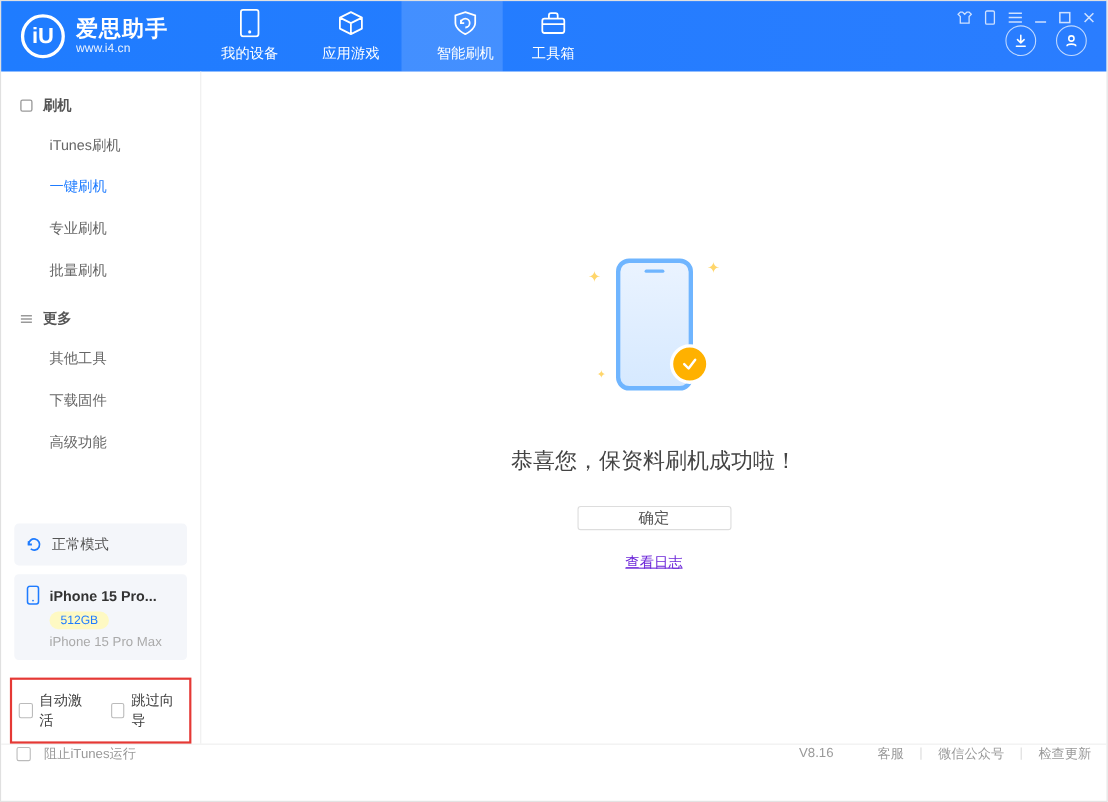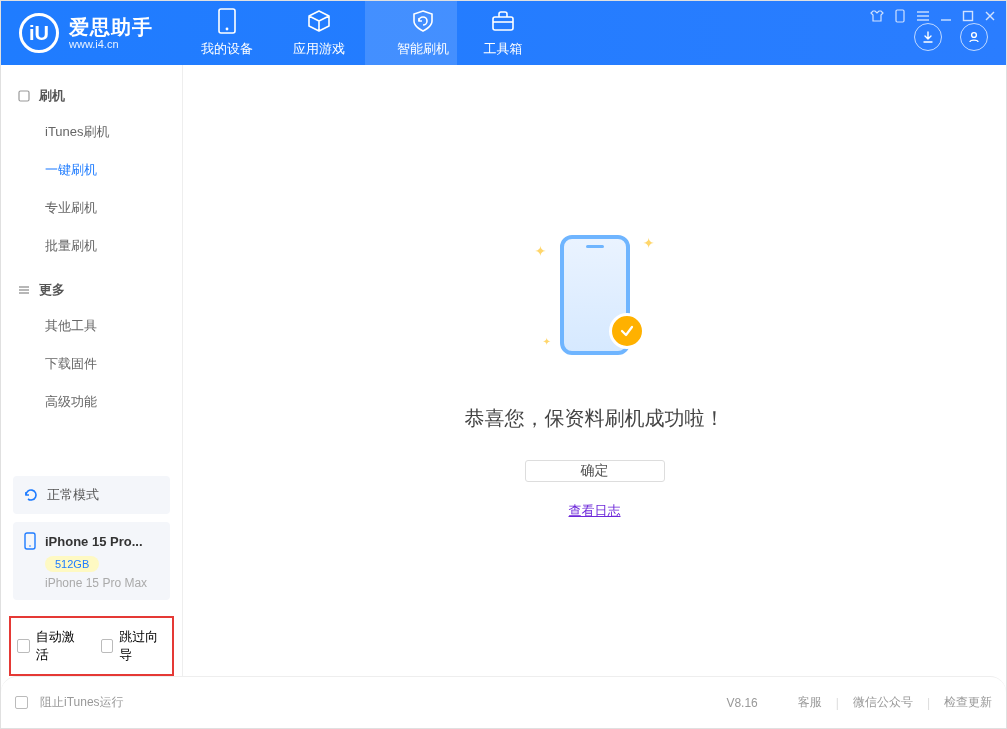--- a/index.html
+++ b/index.html
@@ -147,21 +147,21 @@
   }
   .device-model { color:#aaa; font-size:12px; margin-left:22px;}
   .highlight-box {
     margin: 6px 8px 0;
     border: 2px solid #e53935;
     padding: 10px 6px;
     display:flex; gap:18px; align-items:center;
   }
   .chk {
     display:flex; align-items:center; gap:6px;
-    color:#000000; font-size:13px;
+    color:#404040; font-size:13px;
     cursor:pointer;
     font-family:Liberation Serif, serif;
   }
   .chk .box {
     width:14px; height:14px;
     border:1px solid #bbb;
     border-radius:2px;
   }
   
   .main {
@@ -215,25 +215,24 @@
     font-size:14px;
     color:#555;
     cursor:pointer;
     margin-bottom: 20px;
   }
   .log-link { color:#6d28d9; font-size:13px; text-decoration:underline; cursor:pointer;}
   
   .footer {
     height: 52px;
     border-top:1px solid #eee;
-    display:flex; align-items:center;
+    display:flex; align-items:flex-start;
     padding: 0 14px;
     font-size:12px;
     color:#999;
-    border-radius:16px;
   }
   .footer .left { display:flex; align-items:center; gap:6px;}
   .footer .spacer { flex:1; }
   .footer .flink { margin-left:18px; cursor:pointer;}
   .footer .divider { margin: 0 14px; color:#ddd;}
   .footer .box {
     width:13px;height:13px;border:1px solid #bbb;border-radius:2px;display:inline-block;margin-right:6px;
   }
   svg { display:block; }
 </style>

